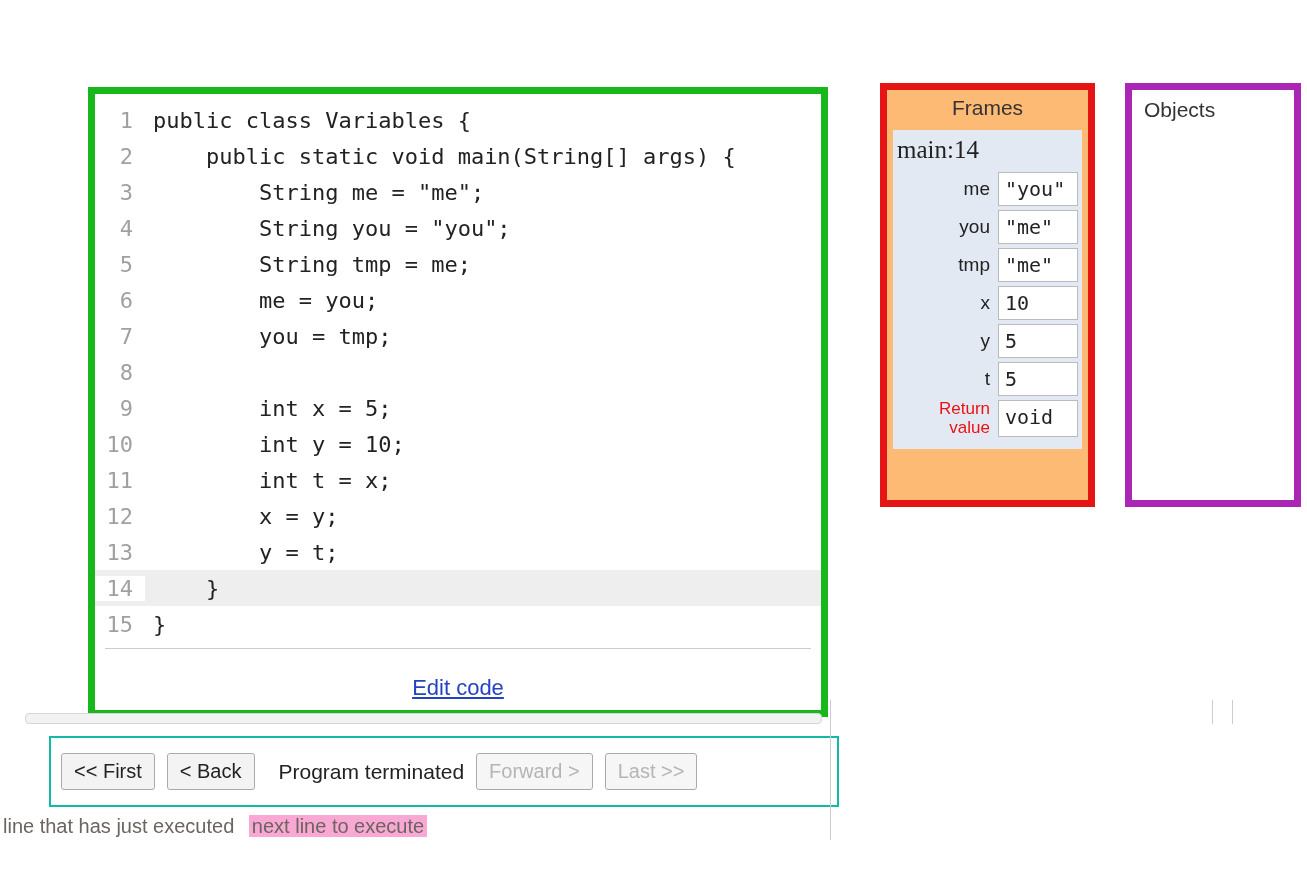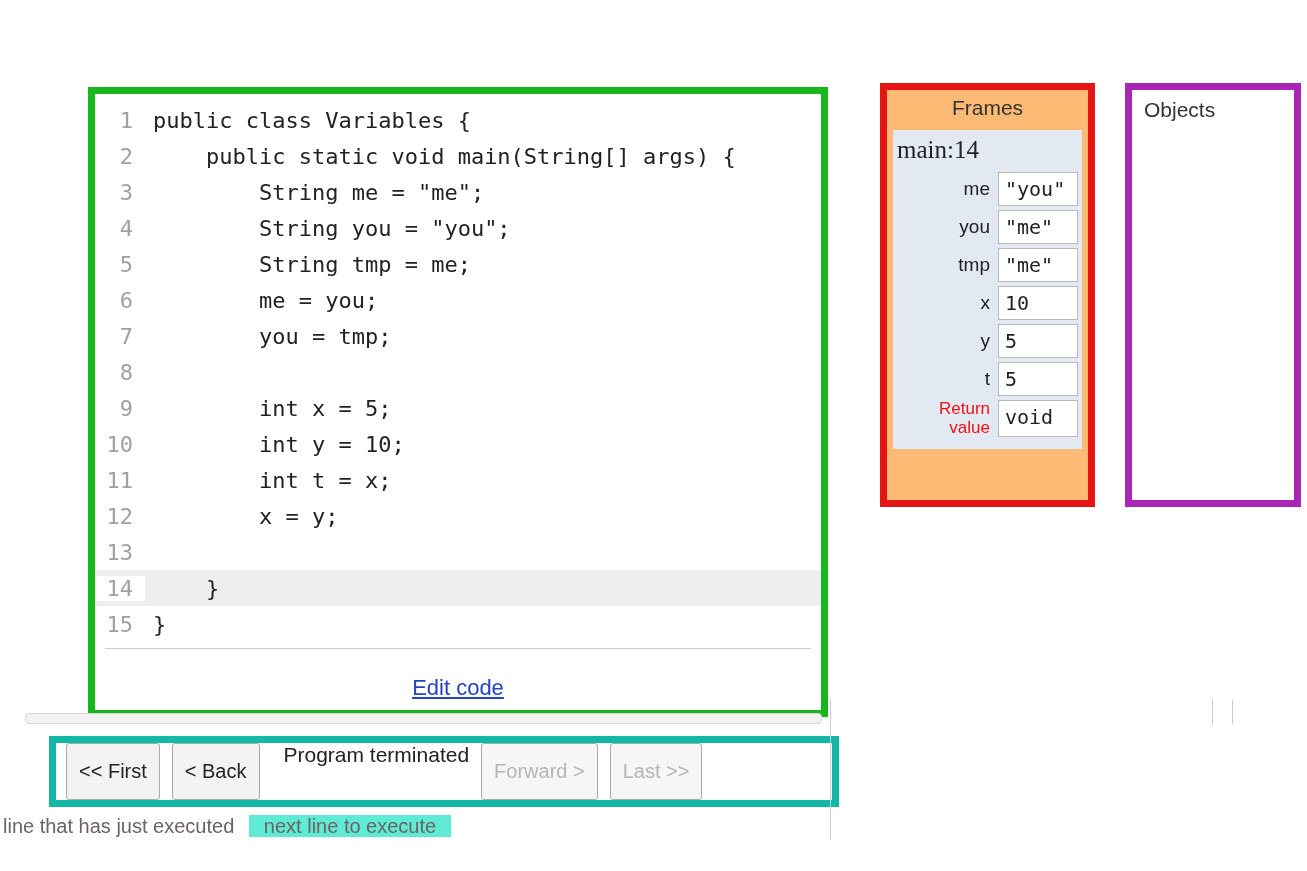--- a/index.html
+++ b/index.html
@@ -57,23 +57,24 @@
       text-decoration: underline;
       cursor: pointer;
     }
 
     .nav-panel {
       position: absolute;
       left: 49px;
       top: 736px;
       width: 790px;
       height: 71px;
-      border: 7px solid #14b8a6;
+      border: 2px solid #14b8a6;
       background: #fff;
       display: flex;
+      align-items: center;
       padding: 0 10px;
     }
     .nav-btn {
       font-size: 20px;
       padding: 6px 12px;
       border: 1px solid #aaa;
       border-radius: 3px;
       background: #f3f3f3;
       cursor: pointer;
       margin-right: 12px;
@@ -95,22 +96,22 @@
       left: 0;
       top: 815px;
       font-size: 20px;
       color: #6b6460;
     }
     .legend-just {
       background: #fff;
       padding: 0 3px;
     }
     .legend-next {
-      background: #5eead4;
-      padding: 0 15px;
+      background: #f9a8d4;
+      padding: 0 3px;
       margin-left: 6px;
     }
 
     .frames-panel {
       position: absolute;
       left: 880px;
       top: 83px;
       width: 215px;
       height: 424px;
       border: 7px solid #e61515;
@@ -254,20 +255,21 @@
       <div class="code-line">
         <div class="gutter">11</div>
         <div class="code-text">        int t = x;</div>
       </div>
       <div class="code-line">
         <div class="gutter">12</div>
         <div class="code-text">        x = y;</div>
       </div>
       <div class="code-line">
         <div class="gutter">13</div>
+        <div class="code-text">        y = t;</div>
       </div>
       <div class="code-line highlighted">
         <div class="gutter">14</div>
         <div class="code-text">    }</div>
       </div>
       <div class="code-line">
         <div class="gutter">15</div>
         <div class="code-text">}</div>
       </div>
     </div>

